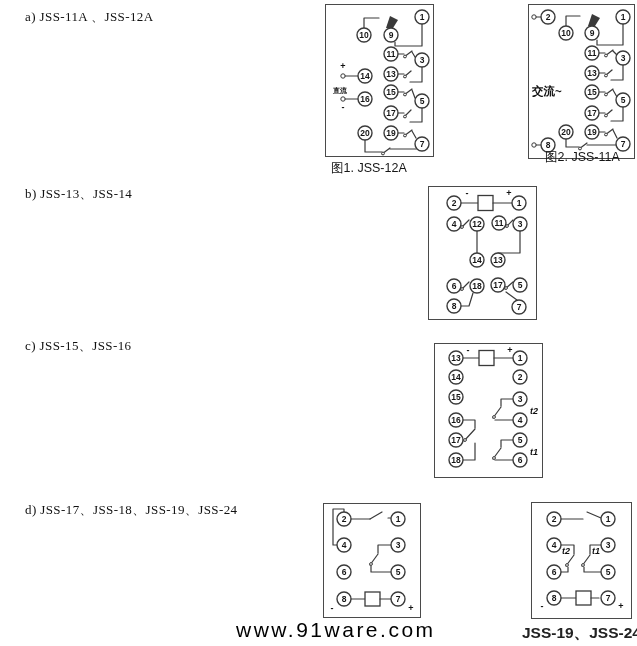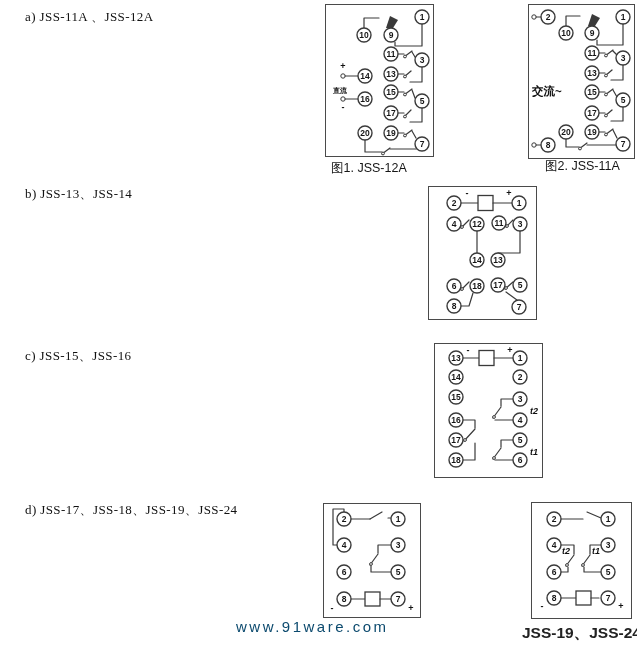--- a/index.html
+++ b/index.html
@@ -14,30 +14,30 @@
   .wire{fill:none;stroke:#3a3a3a;stroke-width:1.2;stroke-linecap:round;stroke-linejoin:round;}
   .dot{fill:#fff;stroke:#3a3a3a;stroke-width:1;}
   .coil{fill:#fff;stroke:#3a3a3a;stroke-width:1.3;}
   .flag{fill:#3a3a3a;stroke:none;}
   .lbl{font:bold 9px "Liberation Sans",sans-serif;fill:#111;text-anchor:middle;}
   .lbl-cn{font:bold 7px "Liberation Sans",sans-serif;fill:#111;text-anchor:middle;}
   .lbl-ac{font:bold 11.5px "Liberation Sans",sans-serif;fill:#111;text-anchor:start;}
   .lbl-t{font:italic bold 9px "Liberation Sans",sans-serif;fill:#111;text-anchor:middle;}
   .figcap{position:absolute;font-weight:normal;font-size:12.5px;color:#161616;z-index:2;white-space:pre;}
   .figcap2{position:absolute;font-weight:bold;font-size:15.5px;color:#222;z-index:2;white-space:pre;}
-  .watermark{position:absolute;font-size:15px;letter-spacing:2.5px;color:#0c4a6e;z-index:1;white-space:pre;}
+  .watermark{position:absolute;font-size:21px;letter-spacing:2.5px;color:#000000;z-index:1;white-space:pre;}
 </style>
 </head>
 <body>
 
 <div class="page">
 
   <div class="heading" style="top:8px">a) JSS-11A 、JSS-12A</div>
   <div class="heading" style="top:185px">b) JSS-13、JSS-14</div>
-  <div class="heading" style="top:347px">c) JSS-15、JSS-16</div>
+  <div class="heading" style="top:337px">c) JSS-15、JSS-16</div>
   <div class="heading" style="top:501px">d) JSS-17、JSS-18、JSS-19、JSS-24</div>
 
   <div class="dbox" style="left:325px;top:4px;width:107px;height:151px">
     <svg viewBox="0 0 107 151" width="107" height="151">
       <g>
         <path class="wire" d="M38,23 V13 H53"></path>
         <path class="flag" d="M60,23 L64,11 L72,15 L67,23 Z"></path>
         <path class="wire" d="M96,19 V41 H69 V37"></path>
         <path class="wire" d="M72,49 H78"></path>
           <path class="wire" d="M78,52 L86,46"></path>
@@ -218,21 +218,21 @@
       <g>
           <circle class="tc" cx="94" cy="139" r="7"></circle>
           <text class="tn" x="94" y="142">7</text>
         </g>
       <g>
           <circle class="tc" cx="19" cy="140" r="7"></circle>
           <text class="tn" x="19" y="143">8</text>
         </g>
     </svg>
   </div>
-  <div class="figcap" style="left:545px;top:158px">图2. JSS-11A</div>
+  <div class="figcap" style="left:545px;top:149px">图2. JSS-11A</div>
 
   <div class="dbox" style="left:428px;top:186px;width:107px;height:132px">
     <svg viewBox="0 0 107 132" width="107" height="132">
       <g>
         <path class="wire" d="M32,16 H49"></path>
           <rect class="coil" x="49" y="8.5" width="15" height="15"></rect>
           <path class="wire" d="M64,16 H83"></path>
         <path class="wire" d="M32,41 L40,33"></path>
           <circle class="dot" cx="33" cy="40" r="1.4"></circle>
         <path class="wire" d="M48,44 V66"></path>

